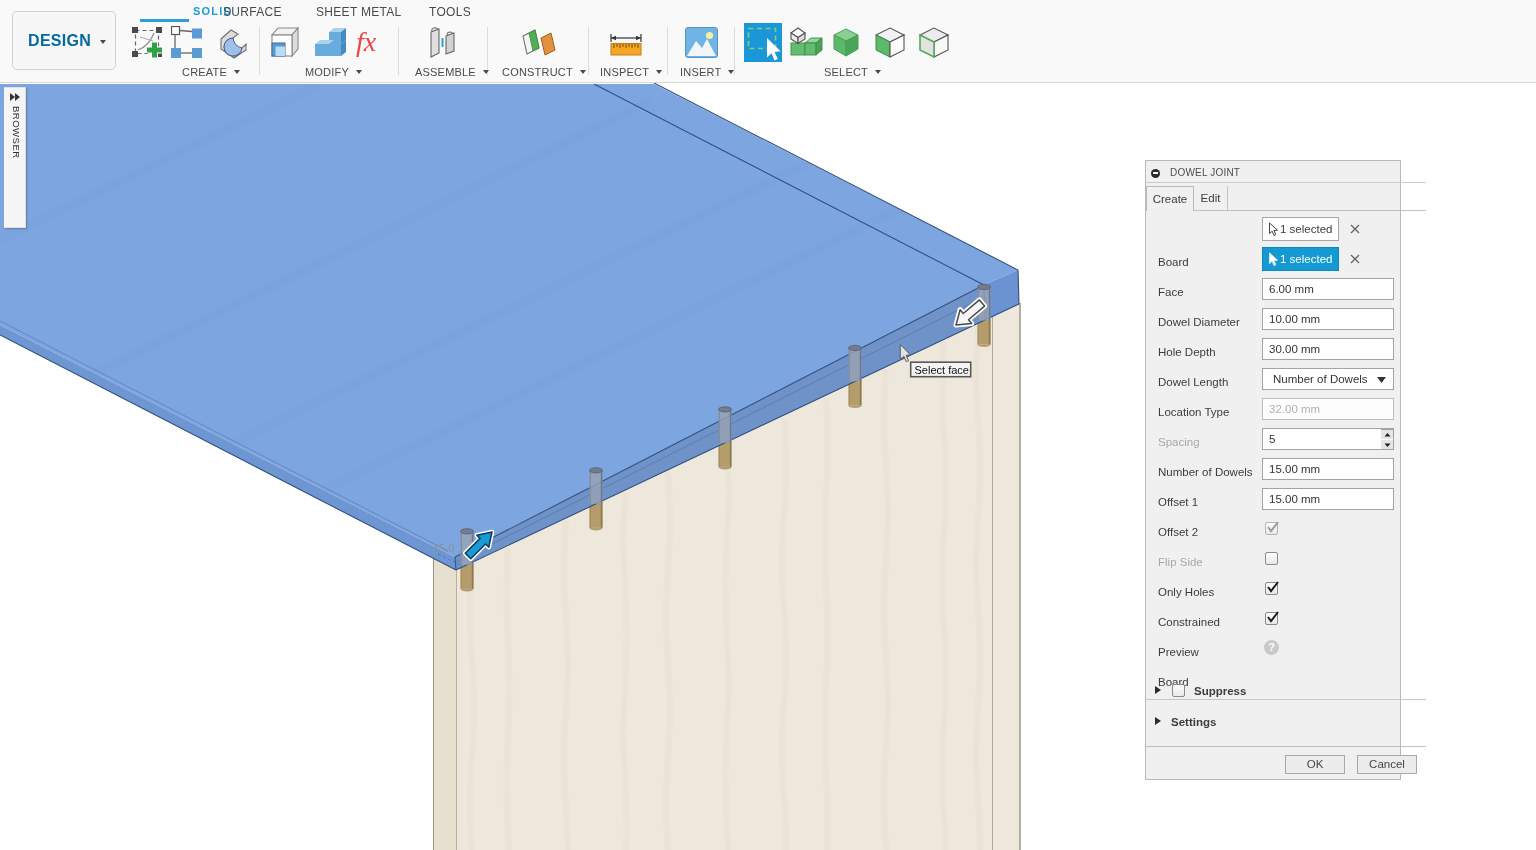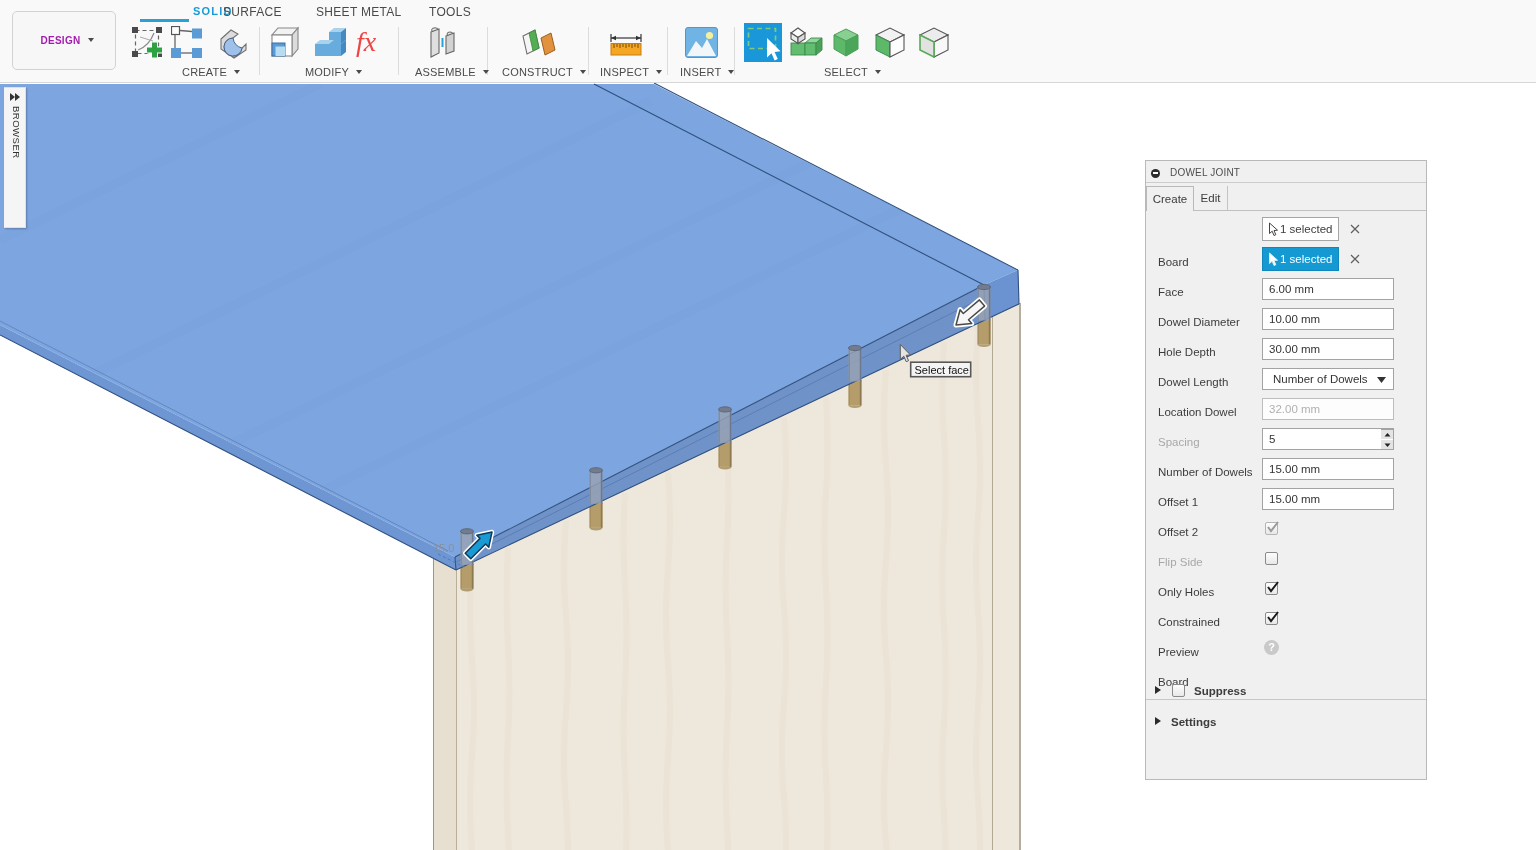--- a/index.html
+++ b/index.html
@@ -5,36 +5,36 @@
   * { margin:0; padding:0; box-sizing:border-box; }
   html,body { width:1536px; height:850px; overflow:hidden; background:#ffffff;
     font-family:"Liberation Sans", sans-serif; }
   #toolbar { position:absolute; left:0; top:0; width:1536px; height:83px; z-index:10;
     background:#f9f9f9; border-bottom:1px solid #d7d7d7; }
   .ttab { position:absolute; top:5px; font-size:12px; color:#4a4a4a; letter-spacing:.3px; }
   .ttab.active { color:#1a9bd7; font-weight:bold; font-size:11px; letter-spacing:1.2px;margin-left:48px; }
   #solid-underline { position:absolute; left:140px; top:19px; width:49px; height:3px; background:#2a9fd8; }
   #design-btn { position:absolute; left:12px; top:11px; width:104px; height:59px;
     background:#f7f7f7; border:1px solid #d2d2d2; border-radius:5px;
-    font-size:10px; font-weight:bold; color:#a21caf; text-align:center; line-height:57px; letter-spacing:.3px; padding-left:6px;}
+    font-size:16px; font-weight:bold; color:#0369a1; text-align:center; line-height:57px; letter-spacing:.3px; padding-left:6px;}
   .tsep { position:absolute; top:27px; height:48px; width:1px; background:#dcdcdc; }
   .tlabel { position:absolute; top:66px; font-size:11px; color:#4a4a4a; letter-spacing:.2px; }
   .ticon { position:absolute; }
   .caret { display:inline-block; width:0; height:0; border-left:3.5px solid transparent;
     border-right:3.5px solid transparent; border-top:4px solid #4a4a4a; margin-left:4px; vertical-align:2px;}
 
   #browser-tab { position:absolute; z-index:12; left:4px; top:87px; width:22px; height:141px;
     background:#f5f5f5; border:1px solid #e0e0e0; border-left:none; box-shadow:1px 1px 2px rgba(0,0,0,.25); }
   #browser-txt { position:absolute; left:4px; top:18px; width:14px; height:110px;
     writing-mode:vertical-rl; font-size:9.5px; color:#333; letter-spacing:0.5px; }
 
   #scene { position:absolute; left:0; top:0; z-index:1; }
 
   
-  #dlg { position:absolute; z-index:20; left:1145px; top:160px; width:282px; height:620px;
+  #dlg { position:absolute; z-index:20; left:1145px; top:160px; width:256px; height:620px;
     background:#f0f0f0; border:1px solid #b9b9b9; font-size:11.5px; color:#3c3c3c; }
   #dlg-title { position:absolute; left:0; top:0; width:280px; height:22px; border-bottom:1px solid #cccccc; }
   #dlg-title .txt { position:absolute; left:24px; top:6px; font-size:10px; color:#4d4d4d; letter-spacing:.2px; }
   #dlg-title .minus { position:absolute; left:4.5px; top:7.5px; width:9px; height:9px; border-radius:50%;
     background:#2b2b2b; }
   #dlg-title .minus:after { content:""; position:absolute; left:2px; top:3.5px; width:5px; height:1.6px; background:#fff; }
   #dlg-tabs { position:absolute; left:0; top:22px; width:280px; height:28px; }
   #tab-create { position:absolute; left:0px; top:3px; width:48px; height:25px; background:#f0f0f0;
     border:1px solid #b9b9b9; border-bottom:none; text-align:center; line-height:24px; z-index:2;}
   #tab-edit { position:absolute; left:48px; top:3px; width:33px; height:24px; text-align:center; line-height:24px; }
@@ -372,21 +372,21 @@
     </div>
   <div class="row" style="top:143px;padding-left:20px;">
       <span class="lab">Hole Depth</span>
       <div class="inp">10.00 mm</div>
     </div>
   <div class="row" style="top:173px;">
       <span class="lab">Dowel Length</span>
       <div class="inp">30.00 mm</div>
     </div>
   <div class="row" style="top:203px;">
-      <span class="lab">Location Dowel</span>
+      <span class="lab">Location Type</span>
     <div class="inp" style="padding-left:10px;">Number of Dowels
       <svg width="9" height="6" style="position:absolute;right:7px;top:8px;">
           <path d="M0 0 L9 0 L4.5 6 Z" fill="#333"></path>
         </svg>
     </div>
   </div>
   <div class="row" style="top:233px;">
       <span class="lab dis">Spacing</span>
       <div class="inp dis">32.00 mm</div>
     </div>
@@ -445,13 +445,17 @@
   <div class="row" style="top:515px;">
     <span style="position:absolute;left:9px;top:10px;" class="tri"></span>
     <div class="chk" style="left:26px;"></div>
     <span style="position:absolute;left:48px;top:9px;font-weight:bold;">Suppress</span>
   </div>
   <div style="position:absolute;left:0px;top:538px;width:280px;height:1px;background:#c6c6c6;"></div>
   <div class="row" style="top:546px;">
     <span style="position:absolute;left:9px;top:10px;" class="tri"></span>
     <span style="position:absolute;left:25px;top:9px;font-weight:bold;">Settings</span>
   </div>
+  <div id="dlg-footer">
+    <div class="fbtn" style="left:139px; width:60px;">OK</div>
+    <div class="fbtn" style="left:211px; width:60px;">Cancel</div>
+  </div>
 </div>
 
 </body></html>

